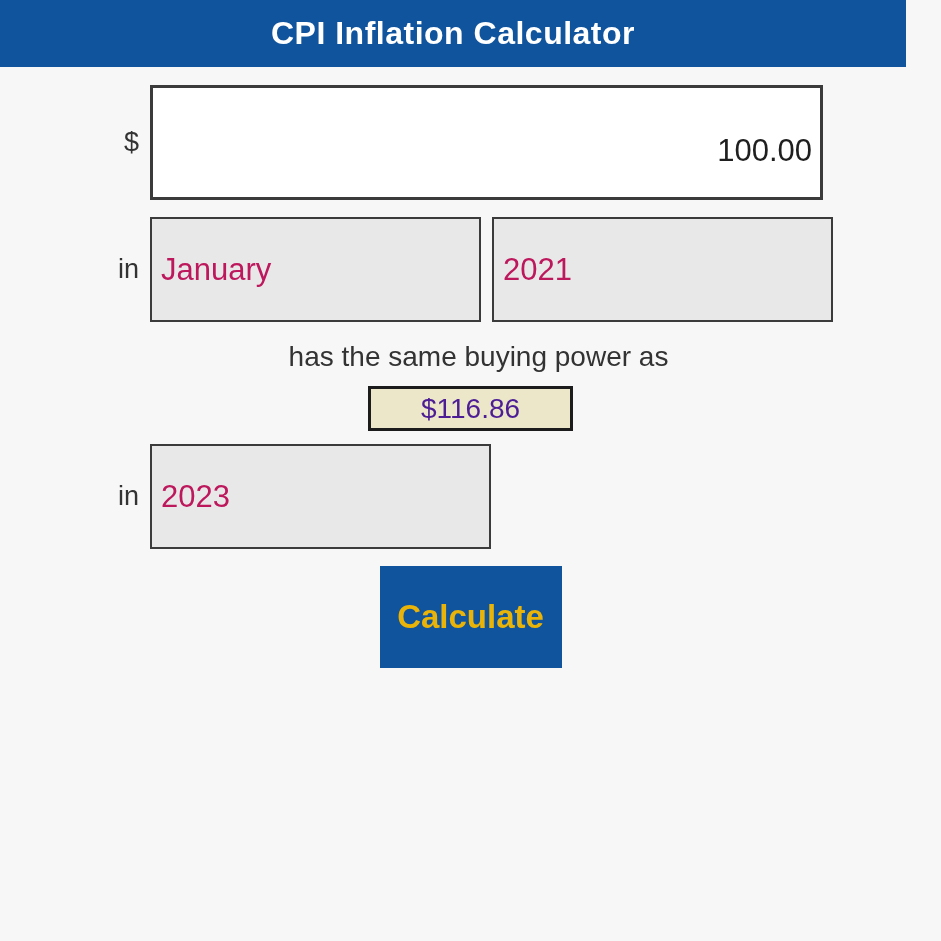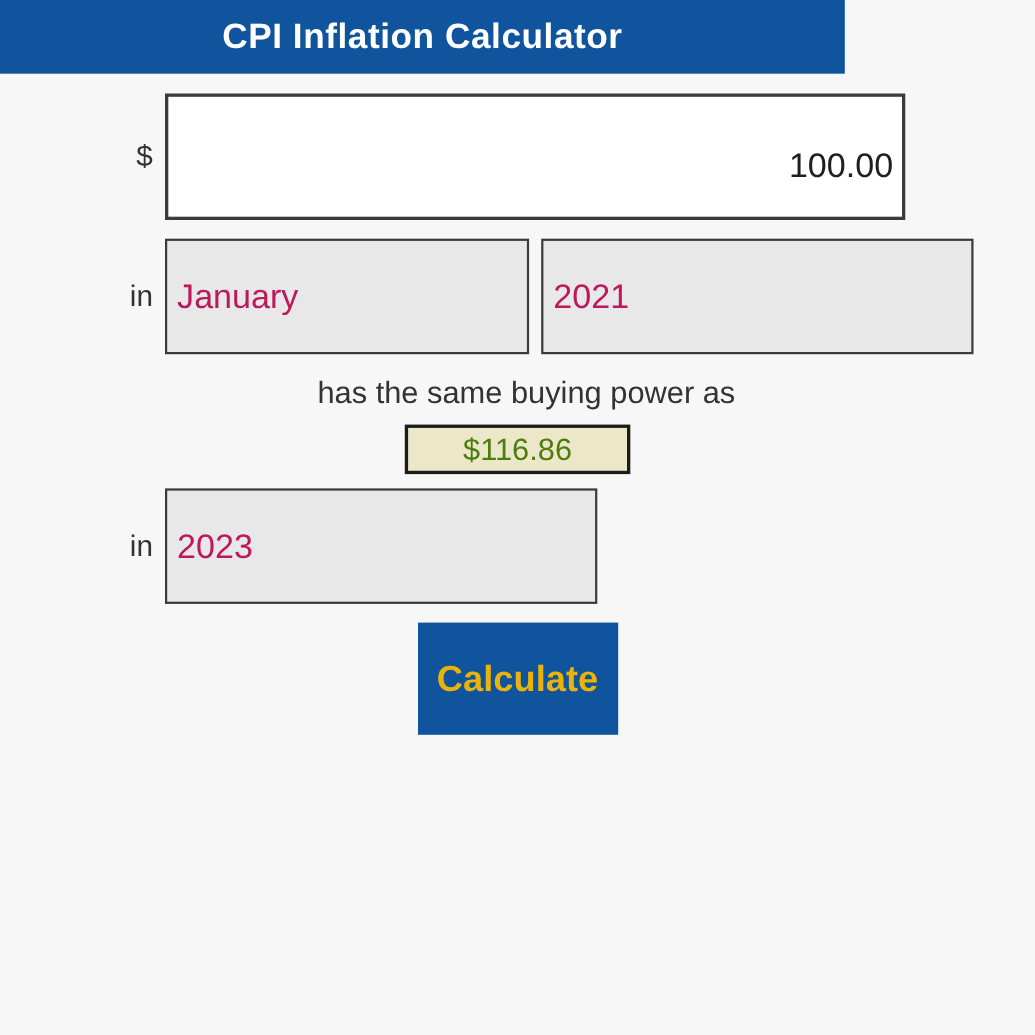--- a/index.html
+++ b/index.html
@@ -15,21 +15,21 @@
   }
   * { box-sizing: border-box; }
   html, body {
     margin: 0; padding: 0;
     width: 941px; height: 941px;
     background: var(--page-bg);
     font-family: "Liberation Sans", "DejaVu Sans", sans-serif;
     overflow: hidden;
   }
   .app-header {
-    width: 768px; height: 67px;
+    width: 906px; height: 67px;
     background: var(--header-blue);
     display: flex; align-items: center; justify-content: center;
   }
   .app-header h1 {
     margin: 0;
     color: #ffffff;
     font-size: 32px;
     font-weight: bold;
     letter-spacing: 0.5px;
   }
@@ -67,39 +67,39 @@
     -moz-appearance: none;
     appearance: none;
     font-family: "Liberation Sans", "DejaVu Sans", sans-serif;
     font-size: 31px;
     color: #be185d;
     padding-left: 9px;
     border-radius: 0;
     outline: none;
   }
   .sel-month { width: 331px; margin-right: 11px; }
-  .sel-year  { width: 393px; }
+  .sel-year  { width: 341px; }
   .equiv-text {
     margin: 20px 0 0 16px;
     text-align: center;
     font-size: 28px;
     color: var(--label-gray);
     line-height: 30px;
   }
   .result-wrap {
     margin-top: 14px;
     display: flex; justify-content: center;
   }
   .result-box {
     width: 205px; height: 45px;
     background: var(--result-bg);
     border: 3px solid var(--result-border);
     display: flex; align-items: center; justify-content: center;
     font-size: 28px;
-    color: #4d7c0f;
+    color: #4c1d95;
   }
   .button-wrap {
     margin-top: 17px;
     display: flex; justify-content: center;
   }
   .calc-btn {
     width: 182px; height: 102px;
     background: var(--button-blue);
     color: #eab308;
     border: none;

